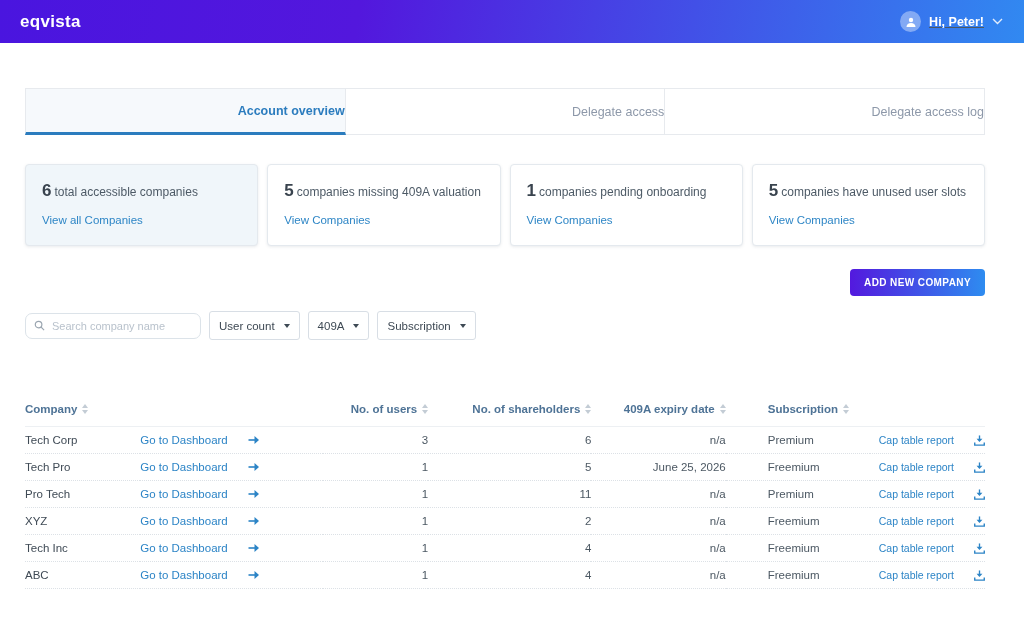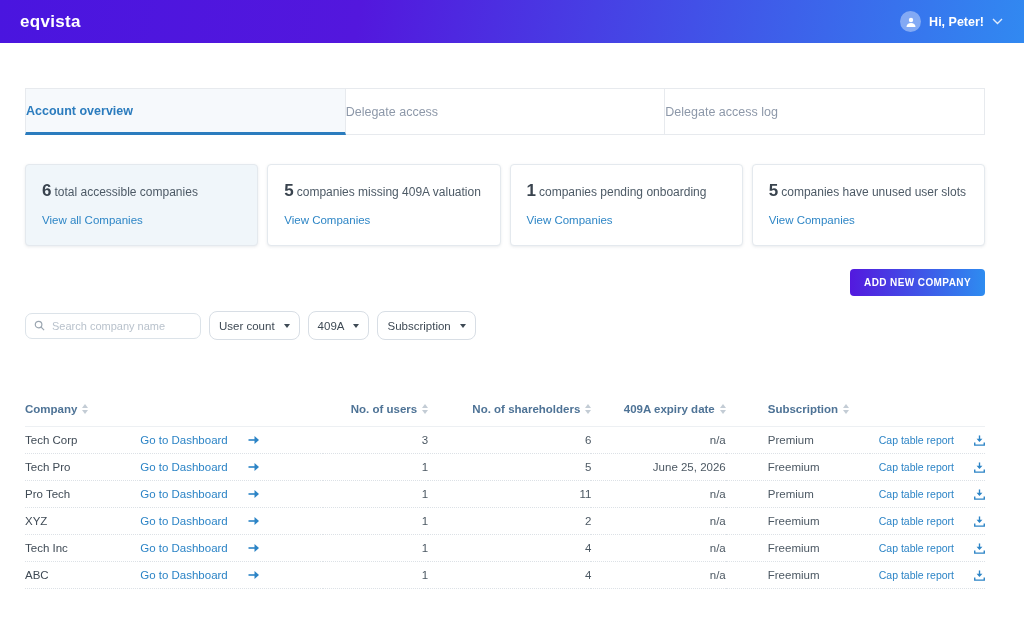--- a/index.html
+++ b/index.html
@@ -12,37 +12,37 @@
   }
 
   
   .topbar {
     height: 43px;
     background: linear-gradient(100deg, #4a15df 0%, #5317dd 35%, #3189f1 100%);
     display: flex; align-items: center; justify-content: space-between;
     padding: 0 21px 0 20px;
   }
   .logo { color: #fff; font-weight: bold; font-size: 17px; letter-spacing: .3px; cursor: pointer; }
-  .user-menu { display: flex; align-items: center; gap: 8px; cursor: pointer; }
+  .user-menu { display: flex; align-items: center; gap: 8px; cursor: pointer; text-decoration: underline; }
   .avatar {
     width: 21px; height: 21px; border-radius: 50%;
     background: rgba(255,255,255,.38);
     display: flex; align-items: center; justify-content: center;
   }
   .greeting { color: #fff; font-weight: bold; font-size: 12.5px; }
   .chev { display: flex; align-items: center; opacity: .85; }
 
   
   .content { padding: 0 25px 0 25px; width: 1010px; }
 
   
   .tabs { display: flex; margin-top: 45px; }
   .tab {
     flex: 1; height: 47px;
-    display: flex; align-items: center; justify-content: flex-start;
+    display: flex; align-items: center; justify-content: flex-end;
     font-size: 12.5px; color: #8d98a9; background: #fff;
     border: 1px solid #e7eaee; cursor: pointer;
   }
   .tab + .tab { border-left: none; }
   .tab.active {
     color: #2b7cbe; font-weight: bold; background: #f6f9fc;
     border-bottom: 3px solid #2b7cbe;
   }
 
   
@@ -78,21 +78,21 @@
     border: 1px solid #dce3e9; border-radius: 7px;
     padding: 12px 8px; width: 176px; height: 23px; background: #fff;
   }
   .search-box input {
     border: none; outline: none; font-size: 11px; color: #55606c; width: 100%;
     font-family: "Liberation Sans", sans-serif; background: transparent;
   }
   .search-box input::placeholder { color: #b9c2cc; }
   .dropdown {
     display: flex; align-items: center; gap: 9px;
-    border: 1px solid #d8dee5; border-radius: 8px;
+    border: 1px solid #d8dee5; border-radius: 3px;
     padding: 12px 9px; height: 29px;
     font-size: 11.5px; color: #3e4954; background: #fff; cursor: pointer;
     white-space: nowrap;
   }
   .caret {
     width: 0; height: 0;
     border-left: 3.5px solid transparent; border-right: 3.5px solid transparent;
     border-top: 4.5px solid #3e4954;
   }
 

